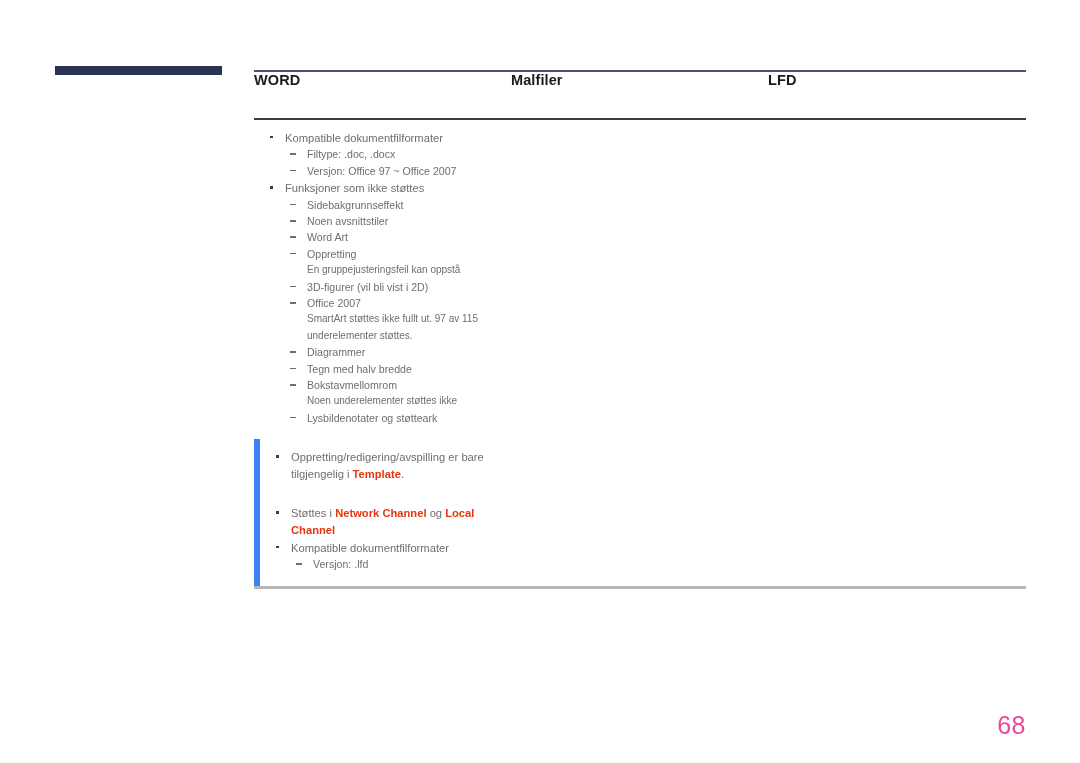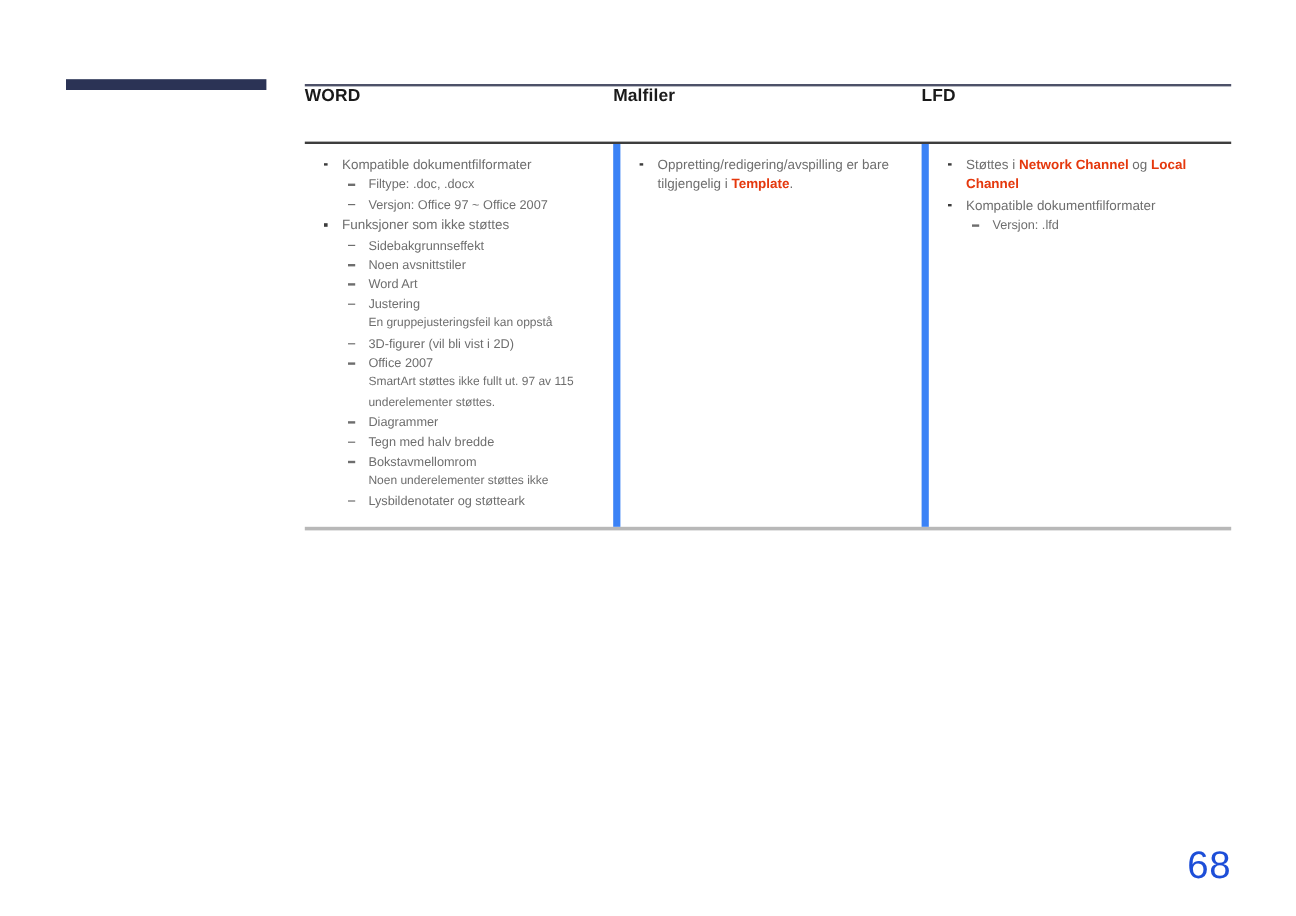--- a/index.html
+++ b/index.html
@@ -61,20 +61,21 @@
   .head-rule {
     width: 100%;
     height: 1.6px;
     background: #3d3d3d;
   }
 
   
   .body-row {
     display: flex;
     min-height: 310px;
+    flex-direction: column;
   }
   .body-cell {
     padding: 10px 14px 12px 14px;
   }
   .body-cell.col-b,
   .body-cell.col-c {
     border-left: 6px solid #3b82f6;
   }
 
   .bottom-rule {
@@ -140,22 +141,22 @@
   .hl {
     color: #e5380d;
     font-weight: bold;
   }
 
   
   .page-num {
     position: absolute;
     right: 54px;
     bottom: 23px;
-    font-size: 32px;
-    color: #1d4ed8;
+    font-size: 25px;
+    color: #ec4899;
     letter-spacing: 0.5px;
   }
 </style>
 </head>
 <body>
 
 <div class="deco-bar"></div>
 
 <div class="table-wrap">
 
@@ -173,21 +174,21 @@
     <div class="body-cell col-a">
       <ul class="lvl1">
           <li class="b1"><span class="bullet-dot"></span><span class="cont"><span>Kompatible dokumentfilformater</span></span><ul class="lvl2">
               <li class="b2"><span class="bullet-dash"></span><span>Filtype: .doc, .docx</span></li>
               <li class="b2"><span class="bullet-dash"></span><span>Versjon: Office 97 ~ Office 2007</span></li>
             </ul></li>
           <li class="b1"><span class="bullet-dot"></span><span class="cont"><span>Funksjoner som ikke støttes</span></span><ul class="lvl2">
               <li class="b2"><span class="bullet-dash"></span><span>Sidebakgrunnseffekt</span></li>
               <li class="b2"><span class="bullet-dash"></span><span>Noen avsnittstiler</span></li>
               <li class="b2"><span class="bullet-dash"></span><span>Word Art</span></li>
-              <li class="b2"><span class="bullet-dash"></span><span>Justering</span></li>
+              <li class="b2"><span class="bullet-dash"></span><span>Oppretting</span></li>
               <div class="note">En gruppejusteringsfeil kan oppstå</div>
               <li class="b2"><span class="bullet-dash"></span><span>3D-figurer (vil bli vist i 2D)</span></li>
               <li class="b2"><span class="bullet-dash"></span><span>Office 2007</span></li>
               <div class="note">SmartArt støttes ikke fullt ut. 97 av 115 underelementer støttes.</div>
               <li class="b2"><span class="bullet-dash"></span><span>Diagrammer</span></li>
               <li class="b2"><span class="bullet-dash"></span><span>Tegn med halv bredde</span></li>
               <li class="b2"><span class="bullet-dash"></span><span>Bokstavmellomrom</span></li>
               <div class="note">Noen underelementer støttes ikke</div>
               <li class="b2"><span class="bullet-dash"></span><span>Lysbildenotater og støtteark</span></li>
             </ul></li>

